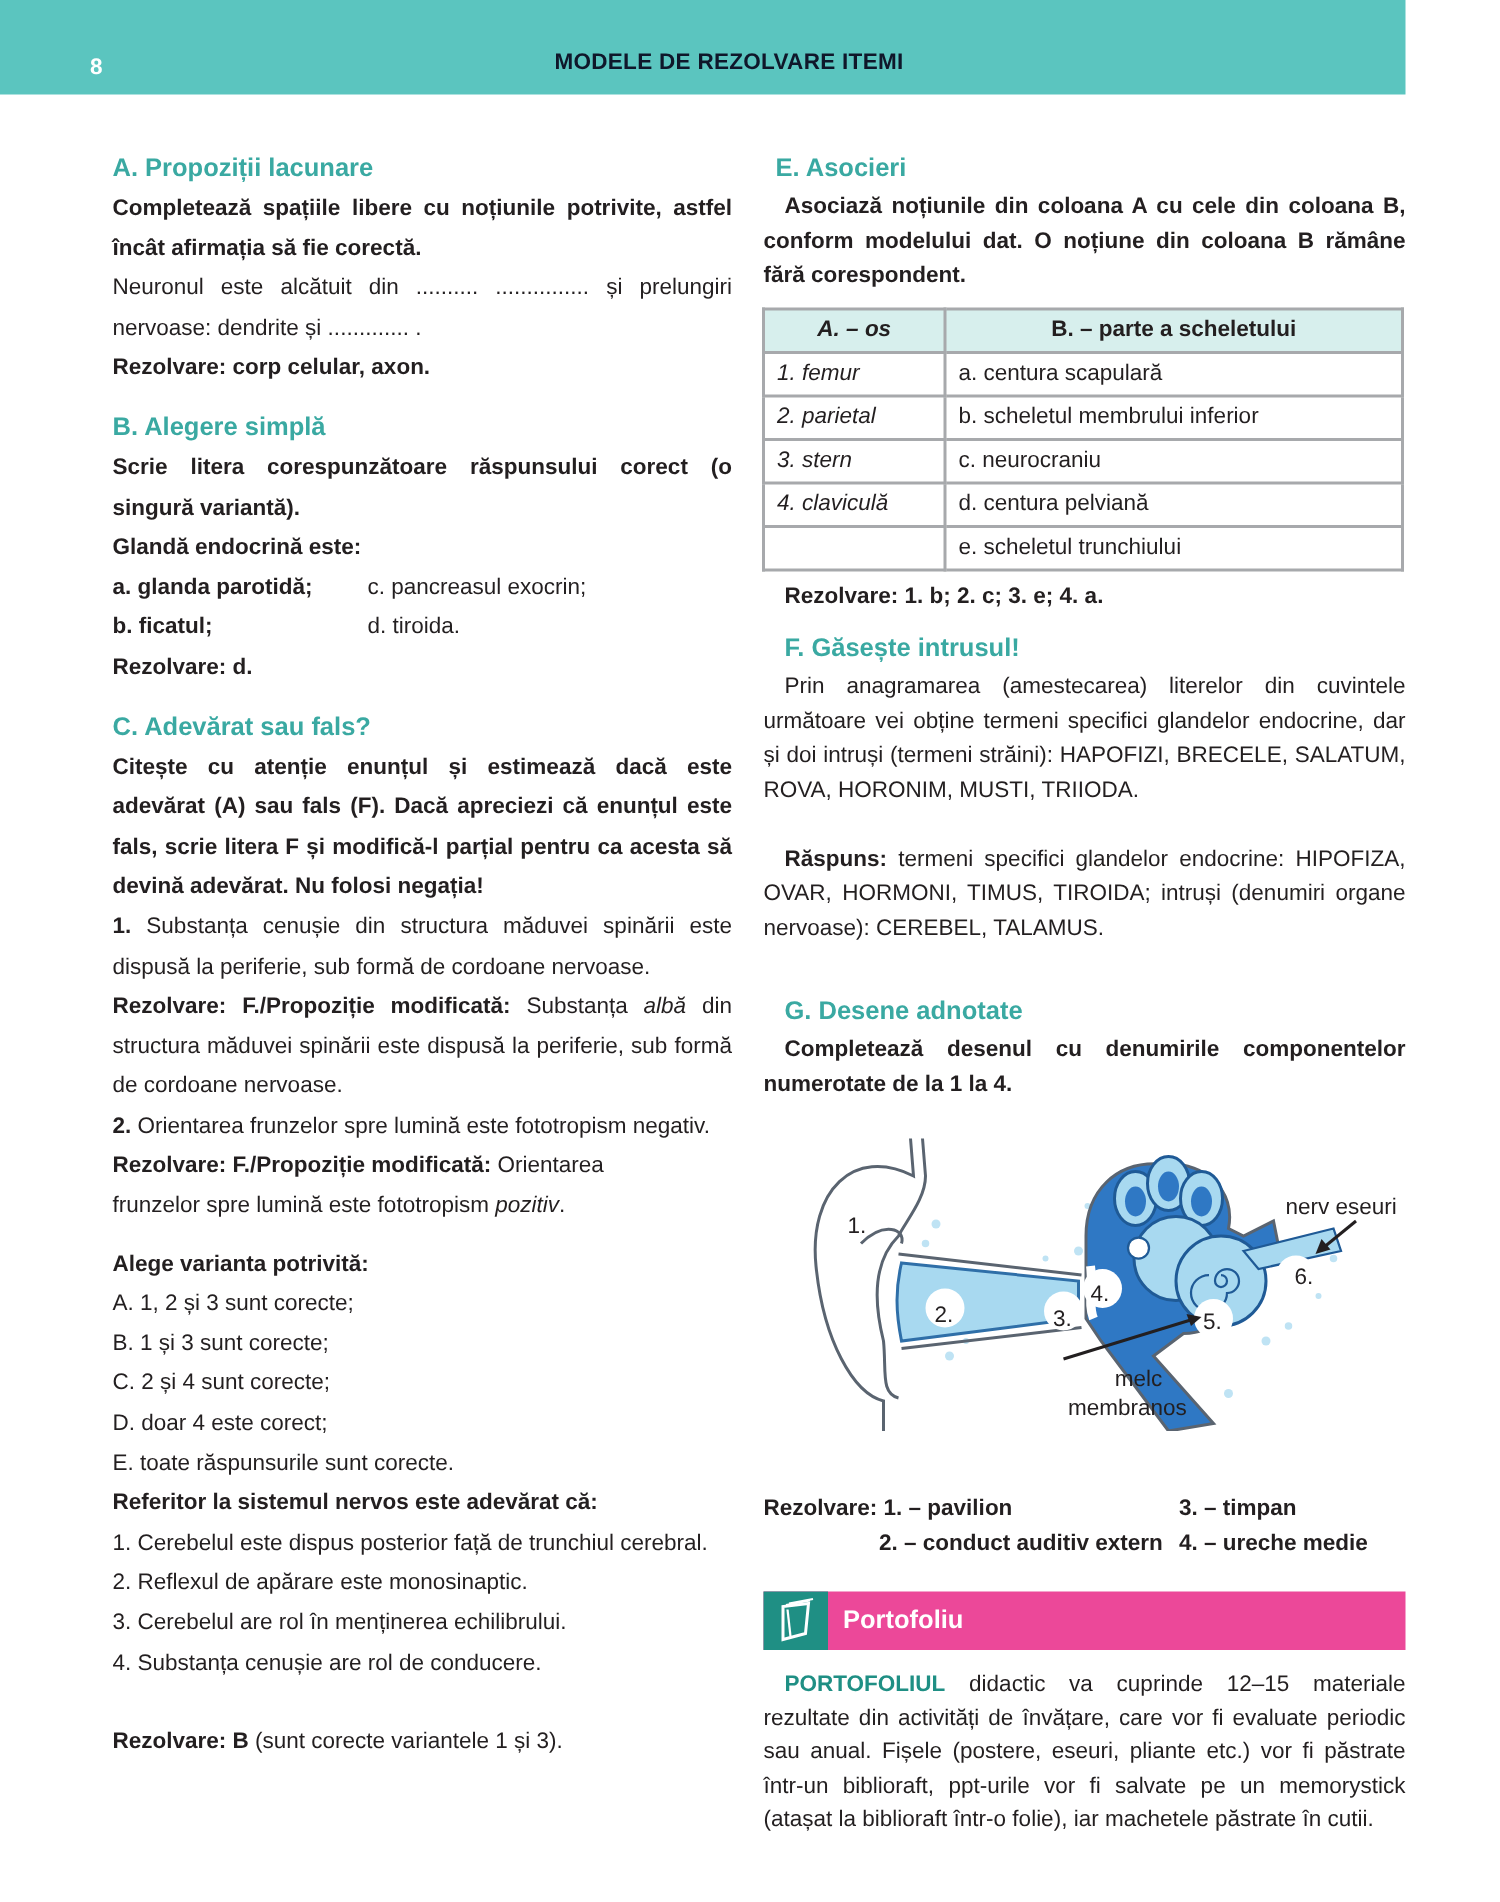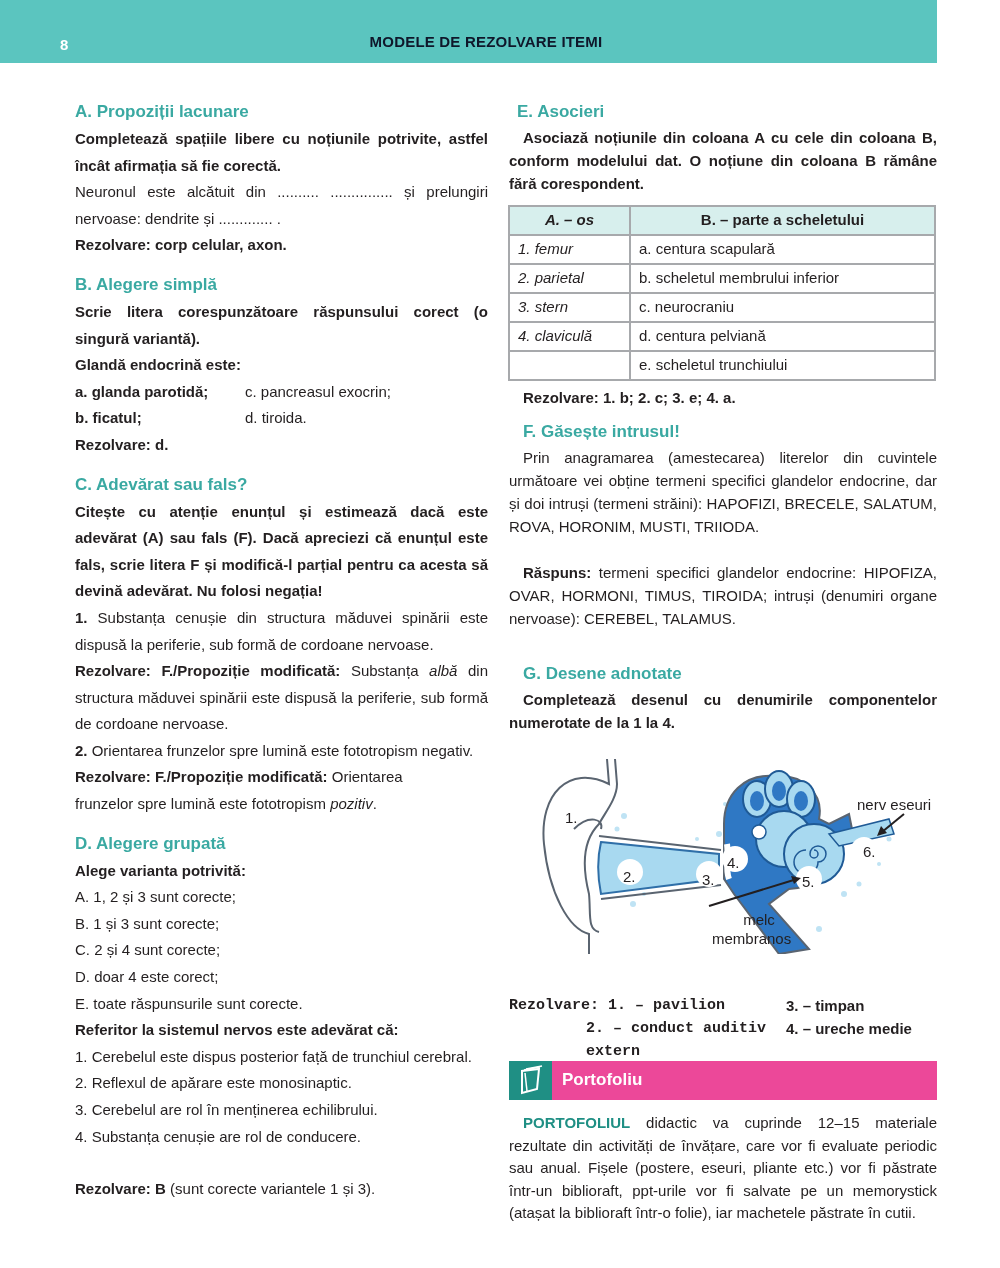--- a/index.html
+++ b/index.html
@@ -24,21 +24,21 @@
   table.assoc th, table.assoc td { border: 2px solid #a7a9ac; padding: 0 8px; height: 27px; text-align: left; font-weight: normal; }
   table.assoc th { background: #d7efed; font-weight: bold; text-align: center; }
   table.assoc td:first-child, table.assoc th:first-child { width: 103px; font-style: italic; }
 
   .diagram { position: relative; width: 420px; height: 200px; margin: 20px 0 0 20px; }
   .diagram svg { position: absolute; left: 0; top: 0; }
   .dl { position: absolute; font-size: 15px; color: #231f20; }
 
   .rez-g { margin-top: 40px; font-weight: bold; font-size: 15px; line-height: 23px; }
   .rez-g .row { display: flex; }
-  .rez-g .c1 { width: 277px; font-family: Liberation Mono, monospace; }
+  .rez-g .c1 { width: 277px; }
 
   .port-bar { position: absolute; left: 509px; top: 1061px; width: 428px; height: 39px; background: #ec4899; }
   .port-bar .iconbox { position: absolute; left: 0; top: 0; width: 43px; height: 39px; background: #1f8f84; }
   .port-bar .ptitle { position: absolute; left: 53px; top: 9px; color: #fff; font-weight: bold; font-size: 17px; }
   .port-text { position: absolute; left: 509px; top: 1112px; width: 428px; font-size: 15px; line-height: 22.5px; text-align: justify; }
   .port-text .kw { color: #1f8f84; font-weight: bold; }
 </style>
 </head>
 <body>
 
@@ -73,21 +73,20 @@
   <section>
     <h3 class="sec-title">C. Adevărat sau fals?</h3>
     <p class="b j">Citește cu atenție enunțul și estimează dacă este adevărat (A) sau fals (F). Dacă apreciezi că enunțul este fals, scrie litera F și modifică-l parțial pentru ca acesta să devină adevărat. Nu folosi negația!</p>
     <p class="j"><span class="b">1.</span> <span>Substanța cenușie din structura măduvei spinării este dispusă la periferie, sub formă de cordoane nervoase.</span></p>
     <p class="j"><span class="b">Rezolvare: F./Propoziție modificată:</span> <span>Substanța</span> <i>albă</i> <span>din structura măduvei spinării este dispusă la periferie, sub formă de cordoane nervoase.</span></p>
     <p class="j"><span class="b">2.</span> <span>Orientarea frunzelor spre lumină este fototropism negativ.</span></p>
     <p><span class="b">Rezolvare: F./Propoziție modificată:</span> <span>Orientarea</span><br><span>frunzelor spre lumină este fototropism</span> <i>pozitiv</i><span>.</span></p>
   </section>
   <div class="gap"></div>
   <section>
-    <h3 class="sec-title">D. Alegere grupată</h3>
     <p class="b">Alege varianta potrivită:</p>
     <p>A. 1, 2 și 3 sunt corecte;</p>
     <p>B. 1 și 3 sunt corecte;</p>
     <p>C. 2 și 4 sunt corecte;</p>
     <p>D. doar 4 este corect;</p>
     <p>E. toate răspunsurile sunt corecte.</p>
     <p class="b">Referitor la sistemul nervos este adevărat că:</p>
     <p>1. Cerebelul este dispus posterior față de trunchiul cerebral.</p>
     <p>2. Reflexul de apărare este monosinaptic.</p>
     <p>3. Cerebelul are rol în menținerea echilibrului.</p>

